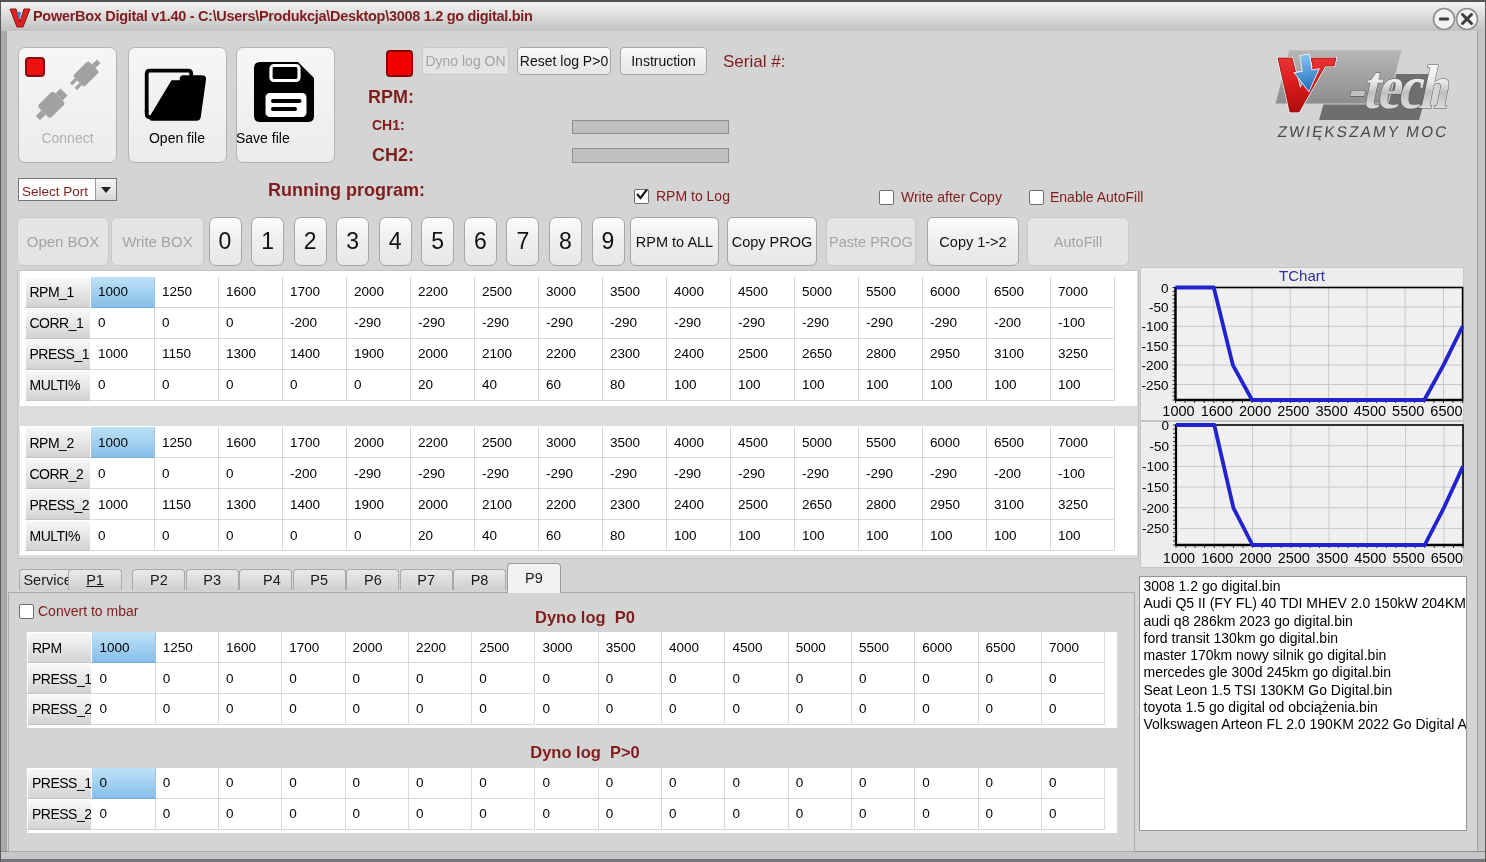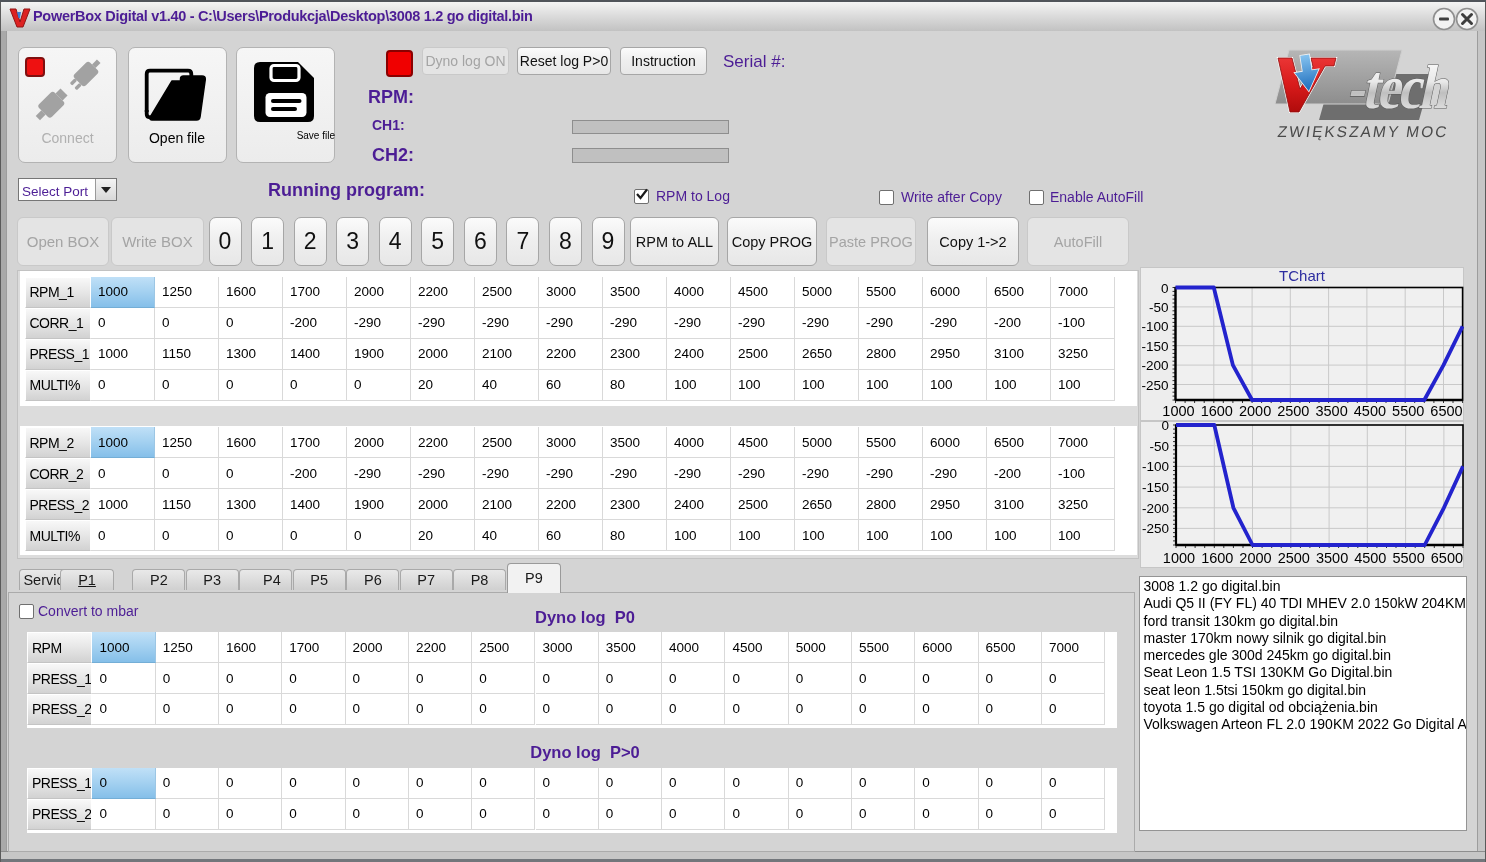--- a/index.html
+++ b/index.html
@@ -4,21 +4,21 @@
 html,body{margin:0;padding:0;}
 body{width:1486px;height:862px;position:relative;overflow:hidden;
  font-family:"Liberation Sans",sans-serif;background:#d4d4d4;}
 .abs{position:absolute;}
 .btn{position:absolute;background:linear-gradient(#fbfbfb,#efefef 45%,#e7e7e7);
  border:1px solid #a6a6a6;border-radius:6px;display:flex;align-items:center;
  justify-content:center;font-size:14.5px;color:#111;box-sizing:border-box;white-space:nowrap;}
 .btn.dis{background:#e4e4e4;border:1px solid #c9c9c9;color:#a4a4a4;}
 .cb{position:absolute;width:15px;height:15px;background:#fff;border:1px solid #6f6f6f;
  border-radius:2px;box-sizing:border-box;}
-.lbl{position:absolute;color:#4c1d95;white-space:nowrap;}
+.lbl{position:absolute;color:#7f1d1d;white-space:nowrap;}
 .cell{position:absolute;box-sizing:border-box;font-size:13.5px;color:#000;
  display:flex;align-items:center;padding-left:7px;white-space:nowrap;overflow:hidden;}
 .hcell{background:linear-gradient(#f8f8f8,#e8e8e8 45%,#d2d2d2);
  border-right:1px solid #ffffff;border-bottom:1px solid #c4c4c4;border-top:1px solid #fff;border-left:1px solid #fff;}
 .wcell{background:#fff;border-right:1px solid #d9d9d9;border-bottom:1px solid #d9d9d9;}
 .bcell{background:linear-gradient(#c0e0f7,#a6d2f1 45%,#85bfe9);border-right:1px solid #9cc6e4;border-bottom:1px solid #74aed6;}
 .tab{position:absolute;background:linear-gradient(#e9e9e9,#d0d0d0);border:1px solid #a9a9a9;
  border-bottom:none;border-radius:4px 4px 0 0;display:flex;align-items:center;justify-content:center;
  font-size:14.5px;color:#1a1a1a;box-sizing:border-box;}
 </style></head><body>
@@ -43,21 +43,21 @@
 <circle cx="12" cy="12" r="10.5" fill="#f2f2f2" stroke="#8f8f8f" stroke-width="1.6"></circle>
 <rect x="7" y="10.6" width="10" height="3" rx="1" fill="#3d3d3d"></rect>
 <circle cx="35" cy="12" r="10.5" fill="#f2f2f2" stroke="#8f8f8f" stroke-width="1.6"></circle>
 <path d="M30.5 7.5 L39.5 16.5 M39.5 7.5 L30.5 16.5" stroke="#3d3d3d" stroke-width="3" stroke-linecap="round"></path>
 </svg>
 <div class="abs" style="left:18px;top:47px;width:99px;height:116px;background:linear-gradient(#f6f6f6,#ececec);border:1px solid #b3b3b3;border-radius:7px;box-sizing:border-box;"></div>
 <div class="lbl" style="left:18px;top:130px;width:99px;text-align:center;font-size:14px;color:#b0b0b0;">Connect</div>
 <div class="abs" style="left:127.5px;top:47px;width:99px;height:116px;background:linear-gradient(#f6f6f6,#ececec);border:1px solid #b3b3b3;border-radius:7px;box-sizing:border-box;"></div>
 <div class="lbl" style="left:127.5px;top:130px;width:99px;text-align:center;font-size:14px;color:#000;">Open file</div>
 <div class="abs" style="left:236px;top:47px;width:99px;height:116px;background:linear-gradient(#f6f6f6,#ececec);border:1px solid #b3b3b3;border-radius:7px;box-sizing:border-box;"></div>
-<div class="lbl" style="left:236px;top:130px;width:99px;text-align:right;font-size:10px;color:#000;">Save file</div>
+<div class="lbl" style="left:236px;top:130px;width:99px;text-align:left;font-size:14px;color:#000;">Save file</div>
 <div class="abs" style="left:25px;top:57px;width:20px;height:20px;background:#ee1111;border:2px solid #801010;border-radius:4px;box-sizing:border-box;"></div>
 <svg class="abs" style="left:30px;top:55px;" width="80" height="80" viewBox="0 0 80 80">
 <g fill="#a2a2a2">
  <g transform="translate(56,19) rotate(45)">
   <rect x="-8" y="-11" width="16" height="22" rx="3"></rect>
   <rect x="-5" y="11" width="3.5" height="7" rx="1.2"></rect>
   <rect x="1.5" y="11" width="3.5" height="7" rx="1.2"></rect>
   <rect x="-2.5" y="-18" width="5" height="7"></rect>
  </g>
  <g transform="translate(22,49) rotate(45)">
@@ -255,21 +255,21 @@
 <div class="cell wcell" style="left:602.9px;top:520.3px;width:64.0px;height:31.1px;">80</div>
 <div class="cell wcell" style="left:666.9px;top:520.3px;width:64.0px;height:31.1px;">100</div>
 <div class="cell wcell" style="left:730.9px;top:520.3px;width:64.0px;height:31.1px;">100</div>
 <div class="cell wcell" style="left:794.9px;top:520.3px;width:64.0px;height:31.1px;">100</div>
 <div class="cell wcell" style="left:858.9px;top:520.3px;width:64.0px;height:31.1px;">100</div>
 <div class="cell wcell" style="left:922.9px;top:520.3px;width:64.0px;height:31.1px;">100</div>
 <div class="cell wcell" style="left:986.9px;top:520.3px;width:64.0px;height:31.1px;">100</div>
 <div class="cell wcell" style="left:1050.9px;top:520.3px;width:64.0px;height:31.1px;">100</div>
 <div class="abs" style="left:8px;top:592px;width:1127px;height:260px;border:1px solid #ababab;box-sizing:border-box;"></div>
 <div class="tab" style="left:19.4px;top:569.3px;width:56.5px;height:20.5px;">Service</div>
-<div class="tab" style="left:60px;top:569.3px;width:54px;height:20.5px;text-decoration:underline;">P1</div>
+<div class="tab" style="left:68px;top:569.3px;width:54px;height:20.5px;text-decoration:underline;">P1</div>
 <div class="tab" style="left:132.4px;top:569.3px;width:53px;height:20.5px;">P2</div>
 <div class="tab" style="left:185.7px;top:569.3px;width:53px;height:20.5px;">P3</div>
 <div class="tab" style="left:239.4px;top:569.3px;width:53px;height:20.5px;padding-left:12px;">P4</div>
 <div class="tab" style="left:292.7px;top:569.3px;width:53px;height:20.5px;">P5</div>
 <div class="tab" style="left:346.4px;top:569.3px;width:53px;height:20.5px;">P6</div>
 <div class="tab" style="left:399.7px;top:569.3px;width:53px;height:20.5px;">P7</div>
 <div class="tab" style="left:453px;top:569.3px;width:53px;height:20.5px;">P8</div>
 <div class="tab" style="left:506.7px;top:562.5px;width:54.5px;height:30px;background:#f2f2f2;border:1px solid #9a9a9a;border-bottom:none;">P9</div>
 <div class="cb" style="left:19px;top:604px;"></div>
 <div class="lbl" style="left:38px;top:603px;font-size:14px;">Convert to mbar</div>
@@ -549,25 +549,25 @@
     <text x="115.5" y="142.0" text-anchor="middle" font-size="14.5" fill="#000">2000</text>
     <text x="153.8" y="142.0" text-anchor="middle" font-size="14.5" fill="#000">2500</text>
     <text x="192.1" y="142.0" text-anchor="middle" font-size="14.5" fill="#000">3500</text>
     <text x="230.3" y="142.0" text-anchor="middle" font-size="14.5" fill="#000">4500</text>
     <text x="268.6" y="142.0" text-anchor="middle" font-size="14.5" fill="#000">5500</text>
     <text x="306.9" y="142.0" text-anchor="middle" font-size="14.5" fill="#000">6500</text>
   </svg>
 <div class="abs" style="left:1139px;top:576px;width:328px;height:255px;background:#fff;border:1px solid #949494;box-sizing:border-box;overflow:hidden;font-size:14px;padding:1px 0 0 3.5px;">
     <div style="height:17.25px;line-height:17.25px;white-space:nowrap;">3008 1.2 go digital.bin</div>
     <div style="height:17.25px;line-height:17.25px;white-space:nowrap;">Audi Q5 II (FY FL) 40 TDI MHEV 2.0 150kW 204KM (2</div>
+    <div style="height:17.25px;line-height:17.25px;white-space:nowrap;">audi q8 286km 2023 go digital.bin</div>
     <div style="height:17.25px;line-height:17.25px;white-space:nowrap;">ford transit 130km go digital.bin</div>
     <div style="height:17.25px;line-height:17.25px;white-space:nowrap;">master 170km nowy silnik go digital.bin</div>
     <div style="height:17.25px;line-height:17.25px;white-space:nowrap;">mercedes gle 300d 245km go digital.bin</div>
     <div style="height:17.25px;line-height:17.25px;white-space:nowrap;">Seat Leon 1.5 TSI 130KM Go Digital.bin</div>
-    <div style="height:17.25px;line-height:17.25px;white-space:nowrap;">seat leon 1.5tsi 150km go digital.bin</div>
     <div style="height:17.25px;line-height:17.25px;white-space:nowrap;">toyota 1.5 go digital od obciążenia.bin</div>
     <div style="height:17.25px;line-height:17.25px;white-space:nowrap;">Volkswagen Arteon FL 2.0 190KM 2022 Go Digital Aut</div>
   </div>
 <svg class="abs" style="left:1262px;top:40px;" width="212" height="110" viewBox="0 0 212 110">
 <defs>
 <linearGradient id="pg" x1="0" y1="0" x2="0" y2="1">
  <stop offset="0" stop-color="#b6b6b6"></stop>
         <stop offset="1" stop-color="#8d8d8d"></stop>
 </linearGradient>
 <linearGradient id="mg" x1="0" y1="0" x2="0" y2="1">

